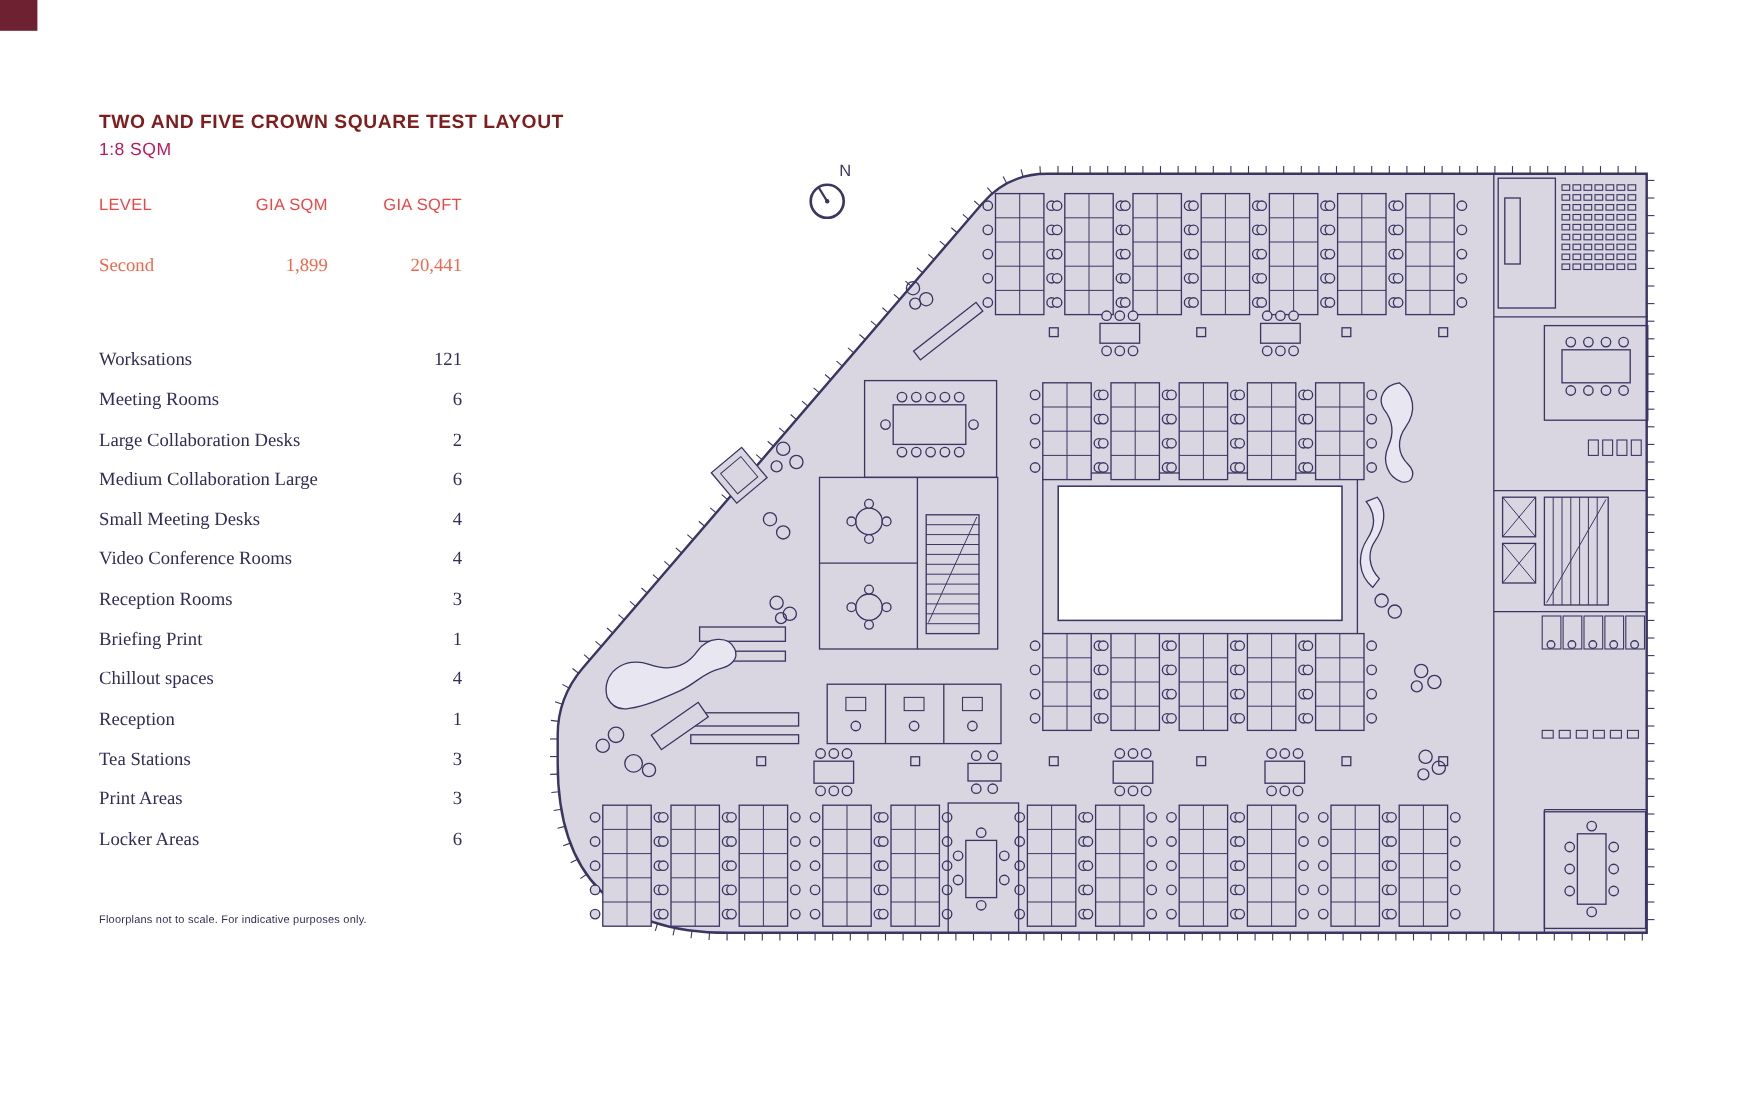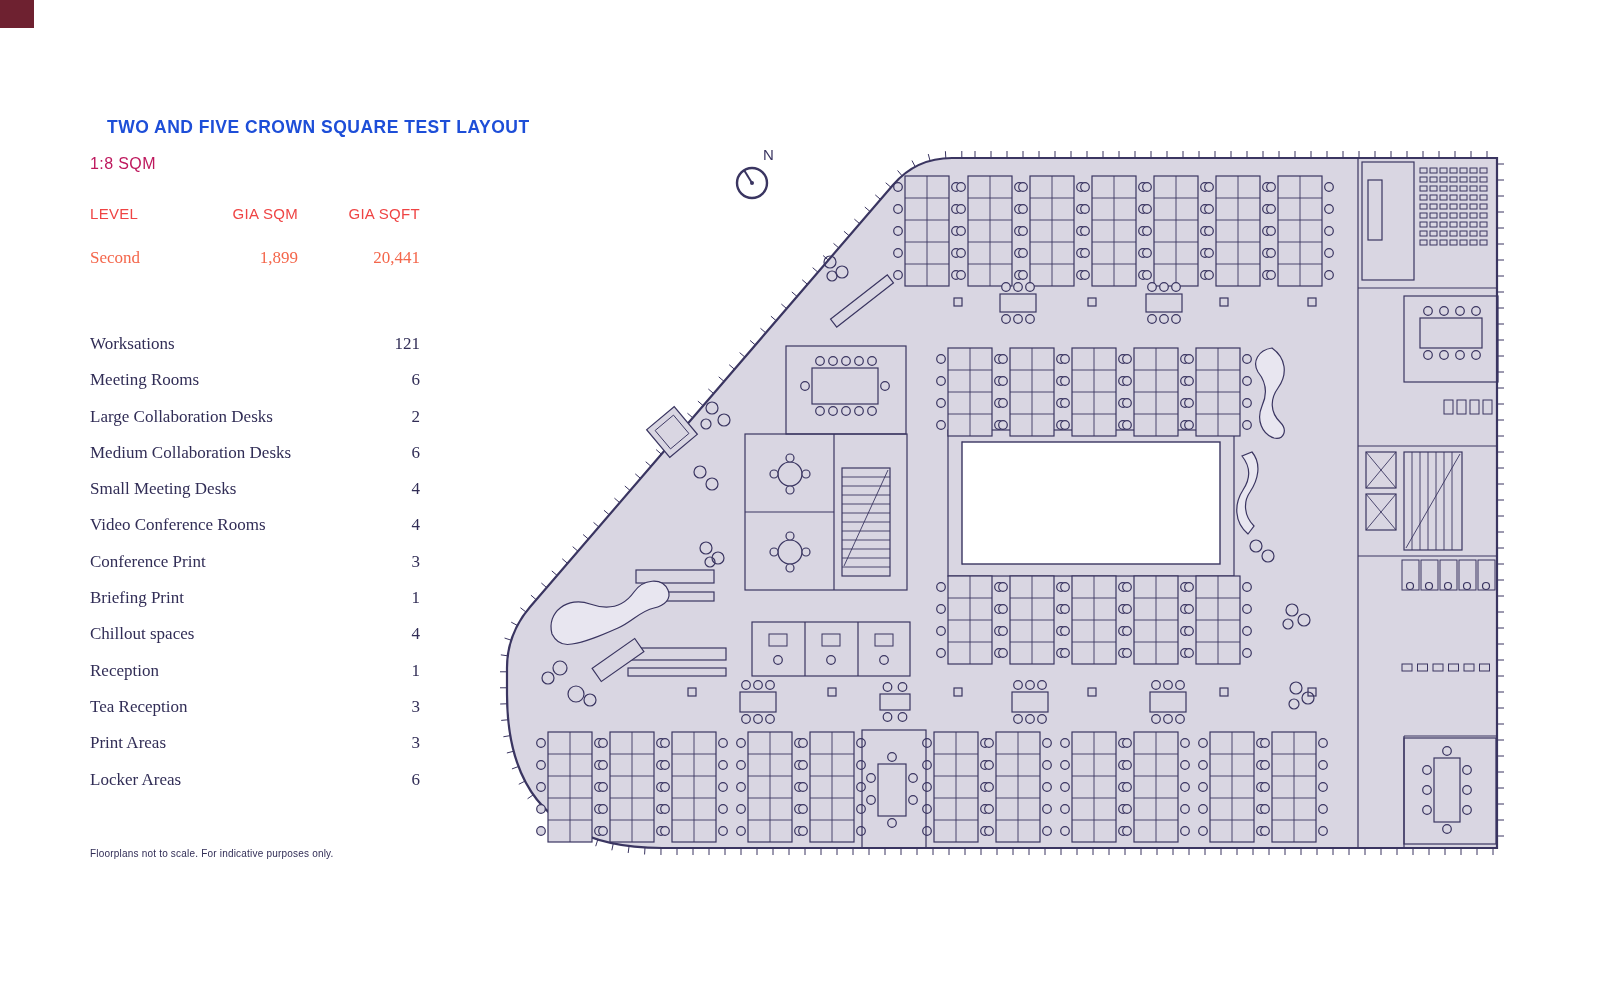--- a/index.html
+++ b/index.html
@@ -1,23 +1,23 @@
 <!DOCTYPE html>
 <html><head>
 <meta charset="utf-8">
 <style>
   html,body{margin:0;padding:0;background:#fff;}
   .page{position:relative;width:1600px;height:998px;background:#fff;overflow:hidden;
         font-family:"Liberation Sans",sans-serif;color:#312d56;}
   .logo-block{position:absolute;left:0;top:0;width:34px;height:28px;background:#6e2130;}
   .info{position:absolute;left:90px;top:100px;width:330px;}
-  .title{font-size:17.5px;font-weight:700;letter-spacing:.5px;color:#1d4ed8;white-space:nowrap;margin:17px;}
+  .title{font-size:17.5px;font-weight:700;letter-spacing:.5px;color:#7f1d1d;white-space:nowrap;margin:0;}
   .subtitle{font-size:16px;font-weight:500;letter-spacing:.4px;color:#be185d;margin-top:7px;}
   .gia-head{display:flex;margin-top:32px;font-size:15px;letter-spacing:.3px;color:#ef4444;}
-  .gia-row{display:flex;margin-top:26px;font-family:"Liberation Serif",serif;font-size:17px;color:#f4664b;}
+  .gia-row{display:flex;margin-top:36px;font-family:"Liberation Serif",serif;font-size:17px;color:#f4664b;}
   .c-level{flex:1;text-align:left;}
   .c-sqm{width:105px;text-align:right;}
   .c-sqft{width:122px;text-align:right;}
   .stats{list-style:none;margin:58px 0 0 0;padding:0;font-family:"Liberation Serif",serif;font-size:17px;color:#312d56;}
   .stats li{display:flex;justify-content:space-between;line-height:36.3px;}
   .stats .val{text-align:center;}
   .footnote{margin-top:50px;font-size:10px;letter-spacing:.2px;color:#312d56;}
   .plan-svg{position:absolute;left:0;top:0;width:1600px;height:998px;}
 </style>
 </head>
@@ -938,49 +938,49 @@
         </li>
       <li>
           <span>Meeting Rooms</span>
           <span class="val">6</span>
         </li>
       <li>
           <span>Large Collaboration Desks</span>
           <span class="val">2</span>
         </li>
       <li>
-          <span>Medium Collaboration Desks</span>
+          <span>Medium Collaboration Large</span>
           <span class="val">6</span>
         </li>
       <li>
           <span>Small Meeting Desks</span>
           <span class="val">4</span>
         </li>
       <li>
           <span>Video Conference Rooms</span>
           <span class="val">4</span>
         </li>
       <li>
-          <span>Conference Print</span>
+          <span>Reception Rooms</span>
           <span class="val">3</span>
         </li>
       <li>
           <span>Briefing Print</span>
           <span class="val">1</span>
         </li>
       <li>
           <span>Chillout spaces</span>
           <span class="val">4</span>
         </li>
       <li>
           <span>Reception</span>
           <span class="val">1</span>
         </li>
       <li>
-          <span>Tea Reception</span>
+          <span>Tea Stations</span>
           <span class="val">3</span>
         </li>
       <li>
           <span>Print Areas</span>
           <span class="val">3</span>
         </li>
       <li>
           <span>Locker Areas</span>
           <span class="val">6</span>
         </li>

